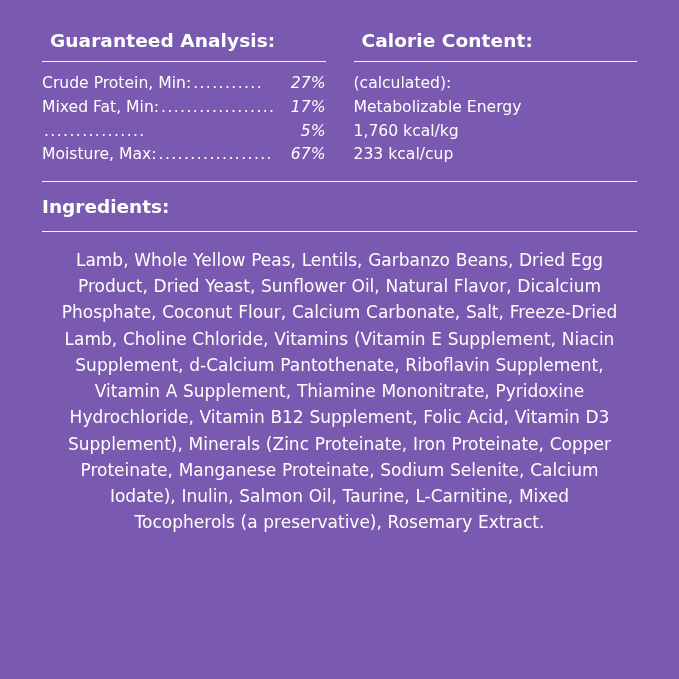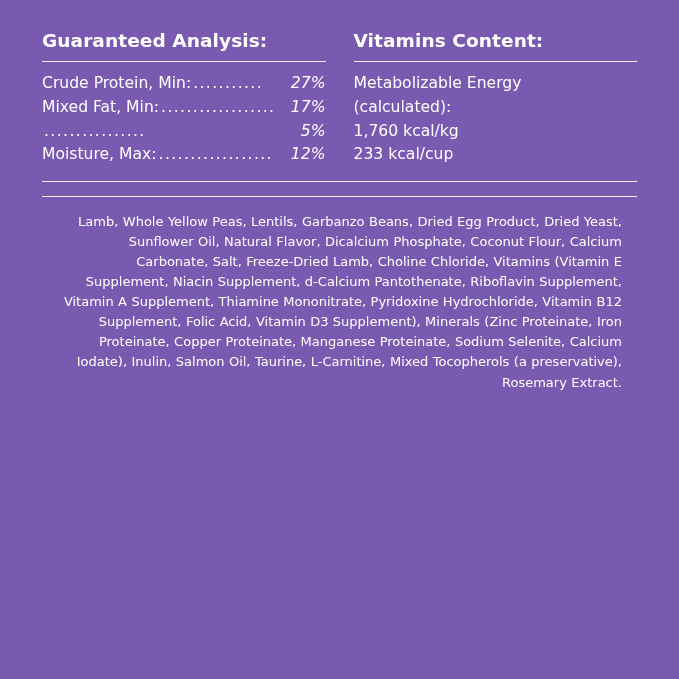--- a/index.html
+++ b/index.html
@@ -32,21 +32,21 @@
     min-width: 0;
   }
   .col-left { max-width: 290px; }
   .col-right { max-width: 300px; }
 
   .heading {
     font-size: 18.5px;
     font-weight: bold;
     letter-spacing: 0.1px;
     line-height: 1.2;
-    margin: 0 0 9px 0;
+    margin: 0 0 9px 8px;
     white-space: nowrap;
   }
   .rule {
     height: 1px;
     background: #ffffff;
     opacity: 0.92;
     margin: 0 0 10px 0;
   }
   .rule-full {
     height: 1px;
@@ -83,25 +83,25 @@
     line-height: 1.52;
   }
   .calorie-lines div { white-space: nowrap; }
 
   .ingredients-heading {
     font-size: 18.5px;
     font-weight: bold;
     margin: 0;
   }
   .ingredients-body {
-    font-size: 13px;
+    font-size: 17px;
     line-height: 1.545;
     margin: 15px;
     max-width: 600px;
-    text-align: right;
+    text-align: center;
     word-spacing: 0.3px;
   }
 </style>
 </head>
 <body style="background: rgb(122, 90, 176); color: rgb(255, 255, 255);">
 
 <div class="page">
 
   <div class="top-row">
 
@@ -119,38 +119,39 @@
           <span class="ga-dots">..................</span>
           <span class="ga-value">17%</span>
         </li>
         <li class="ga-item">
           <span class="ga-dots">................</span>
           <span class="ga-value">5%</span>
         </li>
         <li class="ga-item">
           <span class="ga-label">Moisture, Max:</span>
           <span class="ga-dots">..................</span>
-          <span class="ga-value">12%</span>
+          <span class="ga-value">67%</span>
         </li>
       </ul>
     </div>
 
     <div class="col col-right">
-      <div class="heading">Vitamins Content:</div>
+      <div class="heading">Calorie Content:</div>
       <div class="rule"></div>
       <div class="calorie-lines">
+        <div>(calculated):</div>
         <div>Metabolizable Energy</div>
-        <div>(calculated):</div>
         <div>1,760 kcal/kg</div>
         <div>233 kcal/cup</div>
       </div>
     </div>
 
   </div>
 
   <div class="rule-full"></div>
 
   <div>
+    <div class="ingredients-heading">Ingredients:</div>
     <div class="rule-full"></div>
     <p class="ingredients-body">Lamb, Whole Yellow Peas, Lentils, Garbanzo Beans, Dried Egg Product, Dried Yeast, Sunflower Oil, Natural Flavor, Dicalcium Phosphate, Coconut Flour, Calcium Carbonate, Salt, Freeze-Dried Lamb, Choline Chloride, Vitamins (Vitamin E Supplement, Niacin Supplement, d-Calcium Pantothenate, Riboflavin Supplement, Vitamin A Supplement, Thiamine Mononitrate, Pyridoxine Hydrochloride, Vitamin B12 Supplement, Folic Acid, Vitamin D3 Supplement), Minerals (Zinc Proteinate, Iron Proteinate, Copper Proteinate, Manganese Proteinate, Sodium Selenite, Calcium Iodate), Inulin, Salmon Oil, Taurine, L-Carnitine, Mixed Tocopherols (a preservative), Rosemary Extract.</p>
   </div>
 
 </div>
 
 </body></html>

